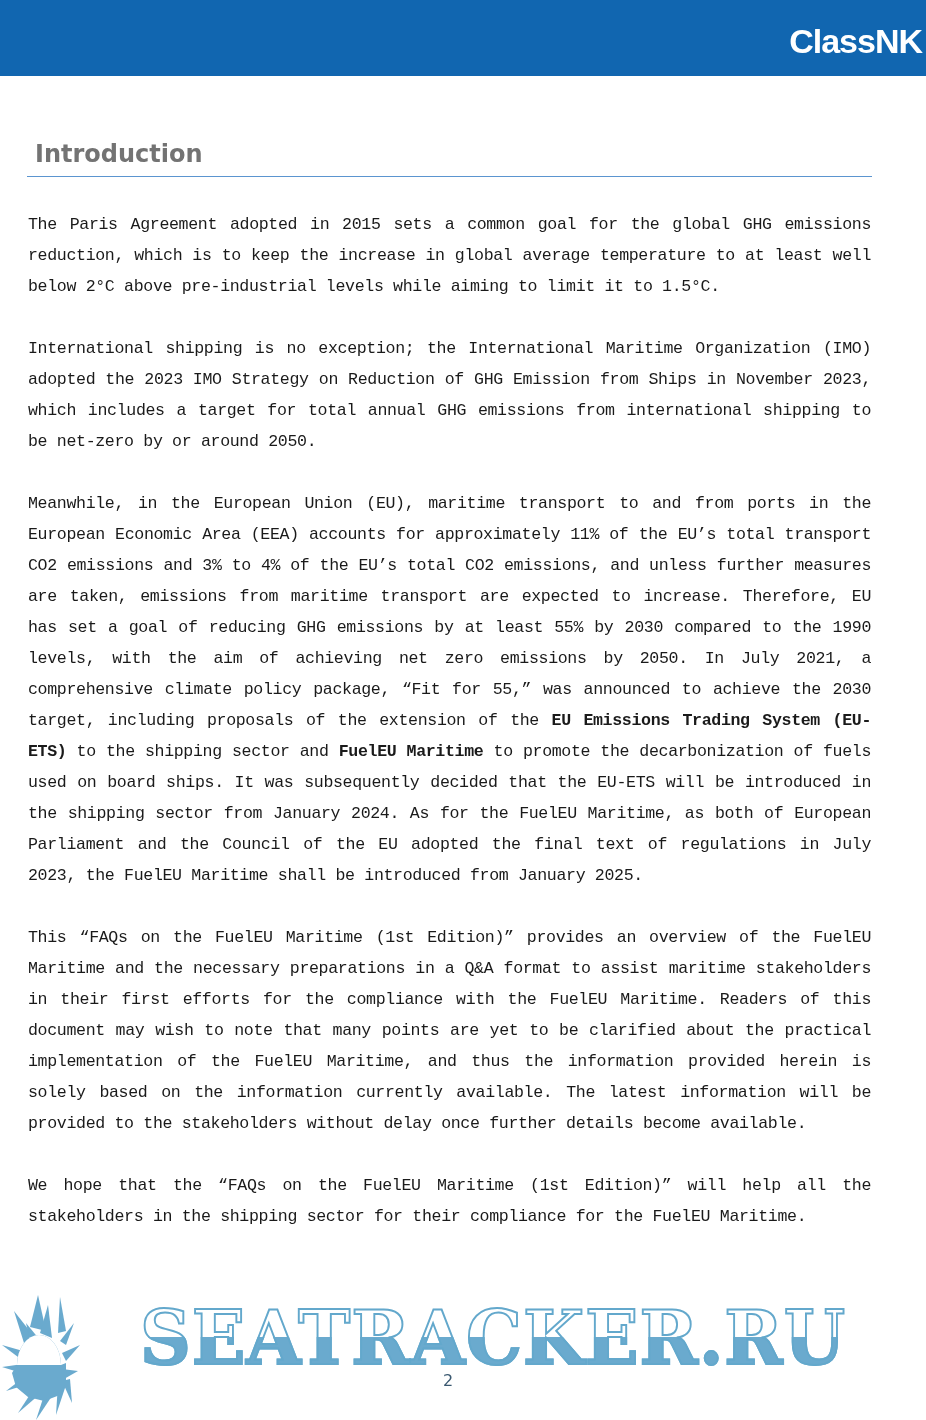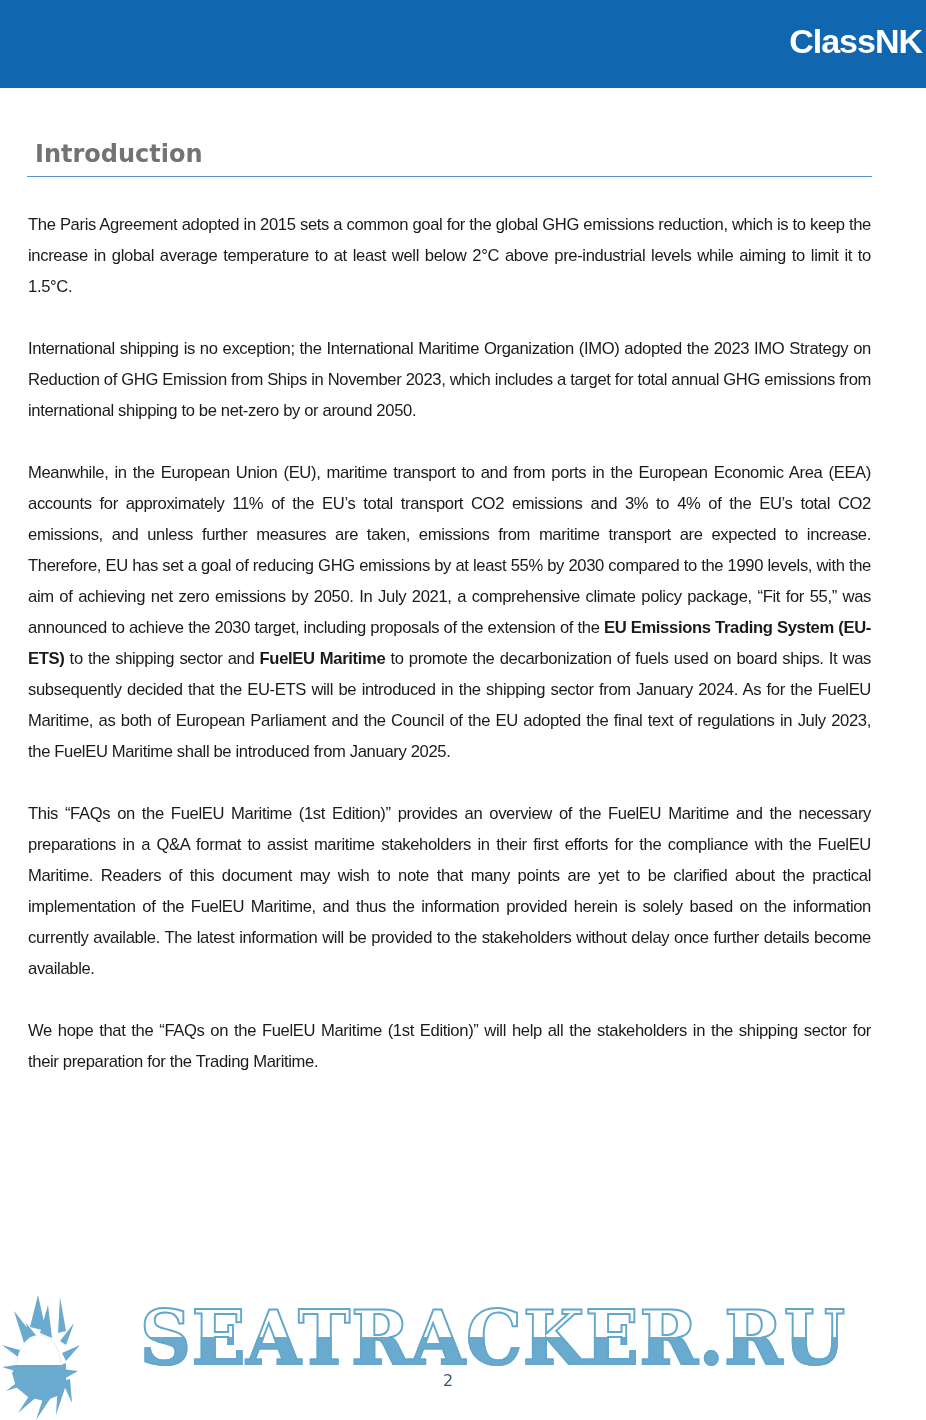--- a/index.html
+++ b/index.html
@@ -3,40 +3,40 @@
 <meta charset="utf-8">
 <style>
   html, body { margin: 0; padding: 0; }
   body {
     width: 926px; height: 1420px; position: relative; overflow: hidden;
     background: #ffffff;
     font-family: "DejaVu Sans", sans-serif;
     color: #1a1a1a;
   }
   .header-bar {
-    position: absolute; left: 0; top: 0; width: 926px; height: 88px;
+    position: absolute; left: 0; top: 0; width: 926px; height: 76px;
     background: #1166b0;
   }
   .brand-logo {
     position: absolute; right: 4px; top: 22px;
     color: #ffffff; font-family: "Liberation Sans", sans-serif;
     font-weight: bold; font-size: 34px; letter-spacing: -1px;
   }
   .section-title {
     position: absolute; left: 35px; top: 140px;
     font-family: "DejaVu Sans", sans-serif; font-weight: bold;
     font-size: 24px; color: #737373;
   }
   .title-rule {
     position: absolute; left: 27px; top: 176px; width: 845px; height: 1px;
     background: #5b95d0;
   }
   .content {
     position: absolute; left: 28px; top: 209px; width: 843px;
-    font-family: Liberation Sans, sans-serif;
+    font-family: Liberation Mono, monospace;
     font-size: 16.6px; line-height: 31px;
     text-align: justify; letter-spacing: -0.35px;
   }
   .content p { margin: 0 0 31px 0; }
   .content b { font-weight: bold; }
   .watermark {
     position: absolute; left: 0; top: 1283px; width: 828px; height: 137px;
   }
   .sun-icon { position: absolute; left: 0; top: 0; }
   .wm-text {
@@ -62,21 +62,21 @@
 </div>
 
 <h1 class="section-title" style="margin:0">Introduction</h1>
 <div class="title-rule"></div>
 
 <div class="content">
   <p>The Paris Agreement adopted in 2015 sets a common goal for the global GHG emissions reduction, which is to keep the increase in global average temperature to at least well below 2°C above pre-industrial levels while aiming to limit it to 1.5°C.</p>
   <p>International shipping is no exception; the International Maritime Organization (IMO) adopted the 2023 IMO Strategy on Reduction of GHG Emission from Ships in November 2023, which includes a target for total annual GHG emissions from international shipping to be net-zero by or around 2050.</p>
   <p><span>Meanwhile, in the European Union (EU), maritime transport to and from ports in the European Economic Area (EEA) accounts for approximately 11% of the EU’s total transport CO2 emissions and 3% to 4% of the EU’s total CO2 emissions, and unless further measures are taken, emissions from maritime transport are expected to increase.  Therefore, EU has set a goal of reducing GHG emissions by at least 55% by 2030 compared to the 1990 levels, with the aim of achieving net zero emissions by 2050.  In July 2021, a comprehensive climate policy package, “Fit for 55,” was announced to achieve the 2030 target, including proposals of the extension of the </span><b>EU Emissions Trading System (EU-ETS)</b><span> to the shipping sector and </span><b>FuelEU Maritime</b><span> to promote the decarbonization of fuels used on board ships.  It was subsequently decided that the EU-ETS will be introduced in the shipping sector from January 2024. As for the FuelEU Maritime, as both of European Parliament and the Council of the EU adopted the final text of regulations in July 2023, the FuelEU Maritime shall be introduced from January 2025.</span></p>
   <p>This “FAQs on the FuelEU Maritime (1st Edition)” provides an overview of the FuelEU Maritime and the necessary preparations in a Q&amp;A format to assist maritime stakeholders in their first efforts for the compliance with the FuelEU Maritime.  Readers of this document may wish to note that many points are yet to be clarified about the practical implementation of the FuelEU Maritime, and thus the information provided herein is solely based on the information currently available. The latest information will be provided to the stakeholders without delay once further details become available.</p>
-  <p>We hope that the “FAQs on the FuelEU Maritime (1st Edition)” will help all the stakeholders in the shipping sector for their preparation for the Trading Maritime.</p>
+  <p>We hope that the “FAQs on the FuelEU Maritime (1st Edition)” will help all the stakeholders in the shipping sector for their compliance for the FuelEU Maritime.</p>
 </div>
 
 <div class="watermark">
   <svg class="sun-icon" width="140" height="137" viewBox="0 0 140 137">
     <g fill="#6aaace">
       <polygon points="38,12 46,48 30,44"></polygon>
       <polygon points="48,22 52,55 40,50"></polygon>
       <polygon points="14,28 36,56 24,60"></polygon>
       <polygon points="26,40 44,62 32,66"></polygon>
       <polygon points="2,62 30,70 26,80"></polygon>

